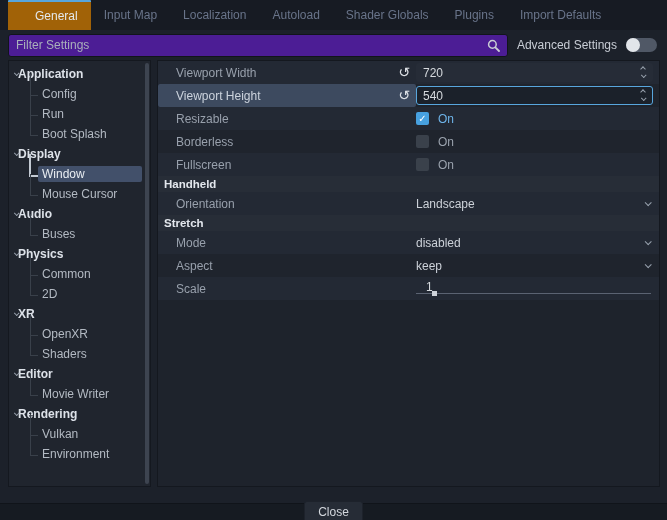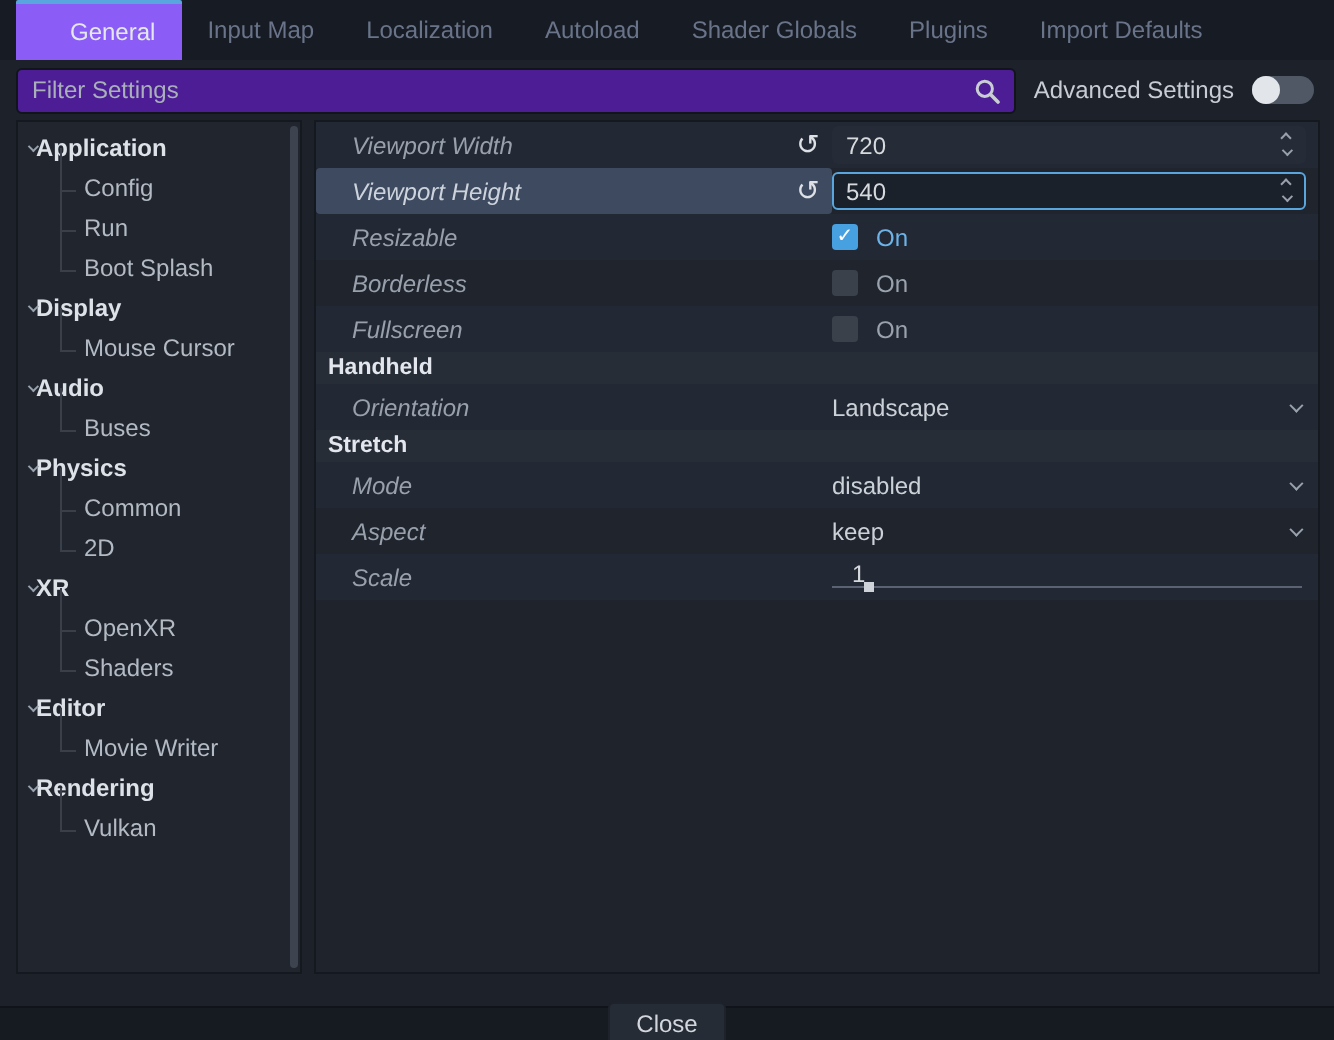--- a/index.html
+++ b/index.html
@@ -14,21 +14,21 @@
   
   .tabbar {
     height:30px; background:#171b23; display:flex; align-items:stretch;
     padding-left:8px;
   }
   .tab {
     padding:0 13px; display:flex; align-items:center;
     color:#69748a; cursor:default; white-space:nowrap;
   }
   .tab.active {
-    background:#8b5cf6; color:#e4e8ed;
+    background:#a16207; color:#e4e8ed;
     border-top:2px solid var(--accent); border-radius:1px 1px 0 0;padding-left:27px;
   }
 
   
   .filterbar {
     height:30px; display:flex; align-items:center;
     padding:0 8px; gap:9px; background:#1c212a;
   }
   .filter-input {
     flex:1; height:23px; background:#4c1d95;
@@ -102,21 +102,21 @@
   }
   .section-header {
     height:16px; background:#272d37; color:#e3e7ed; font-weight:bold;
     display:flex; align-items:center; padding-left:6px; flex:0 0 16px;
     font-size:11.5px;
   }
   .prop-row { height:23px; flex:0 0 23px; display:flex; align-items:stretch; }
   .prop-row.light { background:#232934; }
   .prop-row.dark  { background:#1f242d; }
   .label-cell {
-    flex:0 0 258px; display:flex; align-items:center; overflow:hidden;font-style:italic;
+    flex:0 0 258px; display:flex; align-items:center; overflow:hidden;
   }
   .label-cell .label-text {
     padding-left:18px; flex:1; color:#98a0ac; white-space:nowrap;
   }
   .prop-row.selected .label-cell { background:#3d4a5f; border-radius:2px; }
   .prop-row.selected .label-text { color:#ccd3dd; }
   .revert-icon {
     width:24px; text-align:center; color:#dde1e6; font-size:14px;
     line-height:21px; flex:0 0 24px;
   }
@@ -217,20 +217,23 @@
           <div class="tree-item child">
             <span class="tree-label">Run</span>
           </div>
           <div class="tree-item child">
             <span class="tree-label">Boot Splash</span>
           </div>
           <div class="tree-item category">
             <span class="chev down cat-chev"></span>
             <span class="tree-label">Display</span>
           </div>
+          <div class="tree-item child selected">
+            <span class="tree-label">Window</span>
+          </div>
           <div class="tree-item child">
             <span class="tree-label">Mouse Cursor</span>
           </div>
           <div class="tree-item category">
             <span class="chev down cat-chev"></span>
             <span class="tree-label">Audio</span>
           </div>
           <div class="tree-item child">
             <span class="tree-label">Buses</span>
           </div>
@@ -260,20 +263,23 @@
           </div>
           <div class="tree-item child">
             <span class="tree-label">Movie Writer</span>
           </div>
           <div class="tree-item category">
             <span class="chev down cat-chev"></span>
             <span class="tree-label">Rendering</span>
           </div>
           <div class="tree-item child">
             <span class="tree-label">Vulkan</span>
+          </div>
+          <div class="tree-item child">
+            <span class="tree-label">Environment</span>
           </div>
         </div>
       <div class="sidebar-scrollbar">
         <div class="handle"></div>
       </div>
     </div>
     <div class="panel">
       <div style="display:flex;flex-direction:column;">
           <div class="prop-row light">
             <div class="label-cell">

